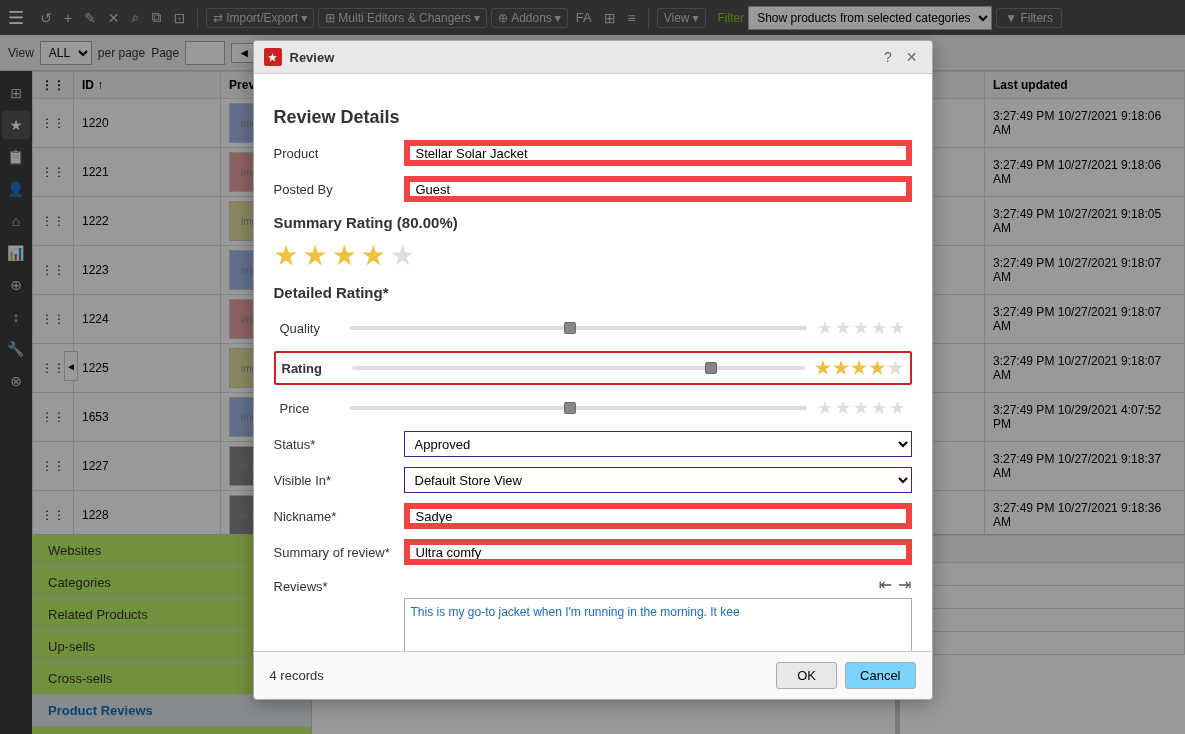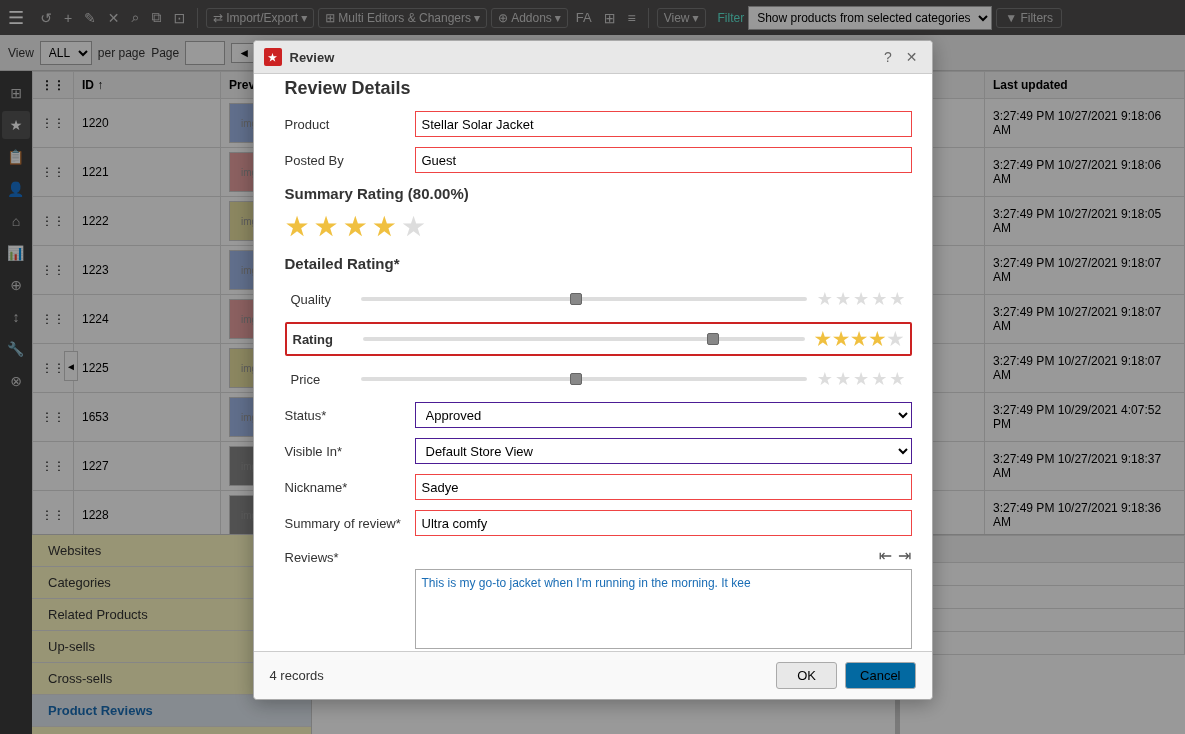--- a/index.html
+++ b/index.html
@@ -30,21 +30,21 @@
     }
     .toolbar-icon-btn {
       background: none;
       border: none;
       color: #ccc;
       cursor: pointer;
       padding: 2px 4px;
       font-size: 14px;
     }
     .toolbar-separator { width: 1px; height: 20px; background: #777; margin: 0 4px; }
-    .filter-label { color: #5eead4; font-size: 12px; margin-left: 8px; }
+    .filter-label { color: #84cc16; font-size: 12px; margin-left: 8px; }
     .filter-select {
       background: #fff;
       border: 1px solid #aaa;
       padding: 2px 4px;
       font-size: 12px;
       height: 24px;
       min-width: 220px;
     }
     .filters-btn {
       background: none;
@@ -178,21 +178,21 @@
       bottom: 0;
       left: 0;
       right: 0;
       background: #f5f5f5;
       border-top: 1px solid #ccc;
       display: flex;
       height: 200px;
     }
     .bottom-nav {
       width: 280px;
-      background: #fef9c3;
+      background: #bef264;
       border-right: 1px solid #ccc;
       overflow-y: auto;
     }
     .bottom-nav-item {
       padding: 8px 16px;
       font-size: 13px;
       color: #333;
       cursor: pointer;
       border-bottom: 1px solid #e0e0e0;
     }
@@ -295,45 +295,44 @@
     .modal-header-actions { display: flex; gap: 6px; }
     .modal-header-btn {
       background: none;
       border: none;
       cursor: pointer;
       color: #666;
       font-size: 14px;
       padding: 2px 4px;
     }
     .modal-body {
-      padding: 4px 20px;
+      padding: 33px 20px;
       overflow-y: auto;
       flex: 1;
-      margin-left: 11px;
     }
     .review-details-title {
       font-size: 18px;
       color: #333;
       margin-bottom: 12px;
     }
     .form-row {
       display: flex;
       align-items: center;
       margin-bottom: 10px;
       gap: 10px;
     }
     .form-label {
       width: 120px;
       font-size: 13px;
       color: #333;
       flex-shrink: 0;
     }
     .form-input {
       flex: 1;
-      border: 1px solid #ef4444;
+      border: 6px solid #ef4444;
       padding: 4px 6px;
       font-size: 13px;
       height: 26px;
     }
     .summary-rating-title {
       font-size: 15px;
       color: #333;
       margin: 12px 0 8px;
     }
     .stars-row {
@@ -446,21 +445,21 @@
     .footer-btns { display: flex; gap: 8px; }
     .btn-ok {
       background: #e8e8e8;
       border: 1px solid #aaa;
       padding: 5px 20px;
       font-size: 13px;
       cursor: pointer;
       border-radius: 3px;
     }
     .btn-cancel {
-      background: #0369a1;
+      background: #7dd3fc;
       border: 1px solid #aaa;
       padding: 5px 14px;
       font-size: 13px;
       cursor: pointer;
       border-radius: 3px;
     }
 
     
     .collapse-arrow {
       position: absolute;

